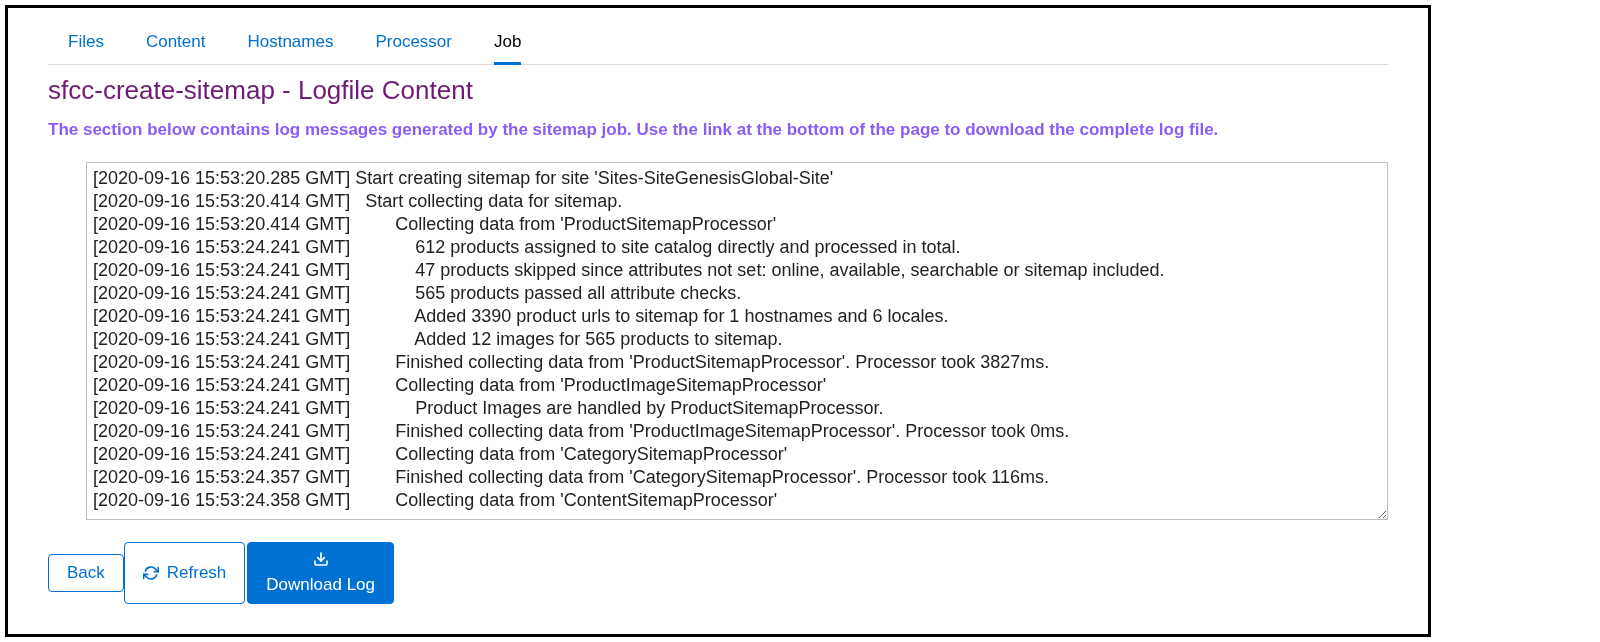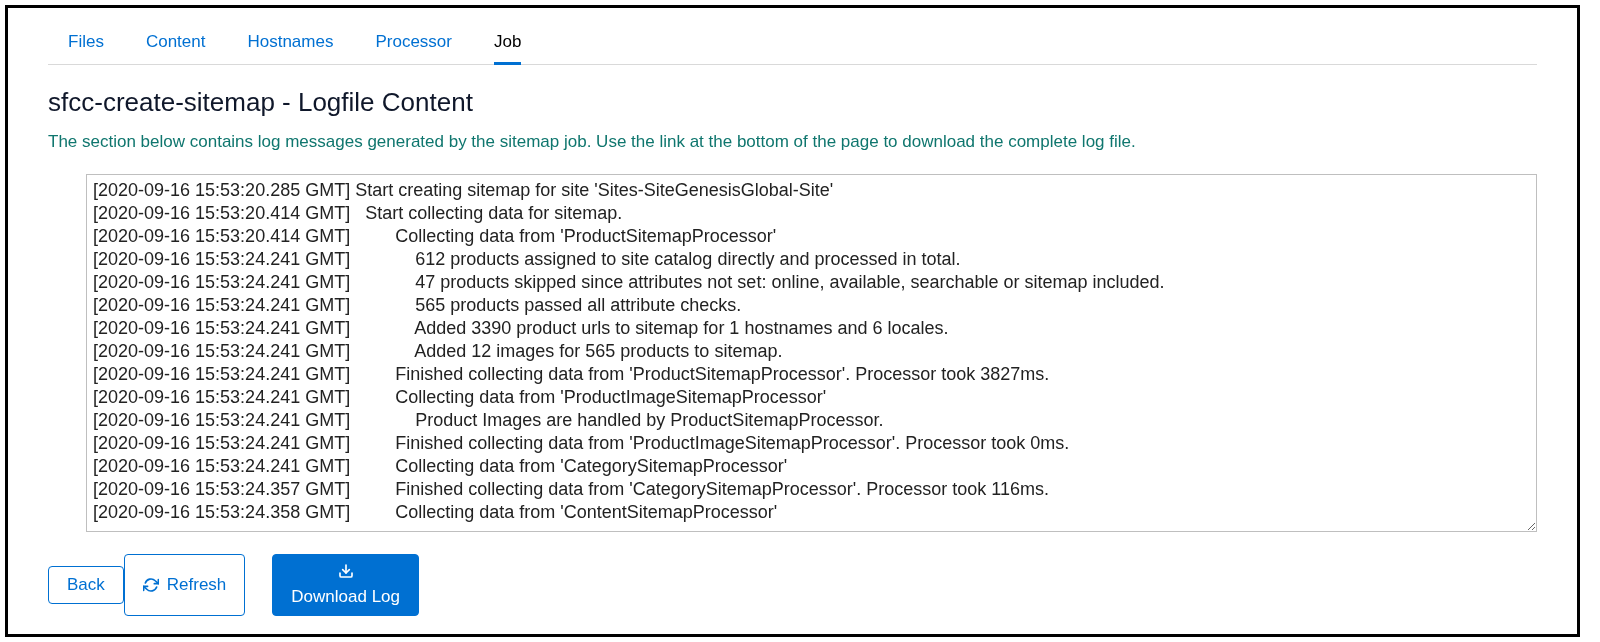--- a/index.html
+++ b/index.html
@@ -4,21 +4,21 @@
 <style>
   * { box-sizing: border-box; margin: 0; padding: 0; }
   body {
     font-family: -apple-system, BlinkMacSystemFont, "Segoe UI", Helvetica, Arial, sans-serif;
     background: #fff;
     color: #222;
     padding: 5px;
   }
   .frame {
     border: 3px solid #000;
-    width: 1575px;
+    width: 1426px;
     height: 632px;
     padding: 12px 40px 18px 40px;
     position: relative;
   }
   .tabs {
     display: flex;
     gap: 42px;
     border-bottom: 1px solid #d9d9d9;
     padding: 6px 20px 0 20px;
   }
@@ -30,27 +30,28 @@
     border-bottom: 3px solid transparent;
     margin-bottom: -1px;
   }
   .tab.active {
     color: #000000;
     border-bottom: 3px solid #0070d2;
   }
   .title {
     font-size: 26px;
     font-weight: 400;
-    color: #0f172a;
-    margin: 22px 0 14px 0;
+    color: #701a75;
+    margin: 10px 0 14px 0;
   }
   .description {
     font-size: 17px;
-    color: #0f766e;
+    color: #8b5cf6;
     margin-bottom: 22px;
+    font-weight: bold;
   }
   .logbox {
     border: 1px solid #bfbfbf;
     height: 358px;
     overflow-y: scroll;
     padding: 4px 6px;
     font-family: -apple-system, BlinkMacSystemFont, "Segoe UI", Helvetica, Arial, sans-serif;
     font-size: 18px;
     line-height: 1.28;
     white-space: pre;
@@ -75,21 +76,21 @@
     border: 1px solid #0070d2;
     background: #fff;
     color: #0070d2;
   }
   .btn.primary {
     background: #0070d2;
     color: #fff;
     border-color: #0070d2;
     flex-direction: column;
   }
-  .right-buttons { display: flex; gap: 27px; }
+  .right-buttons { display: flex; gap: 2px; }
   .icon { display: inline-block; width: 16px; height: 16px; }
   
   .logbox::-webkit-scrollbar { width: 14px; }
   .logbox::-webkit-scrollbar-thumb { background: #bdbdbd; border-radius: 6px; border: 3px solid #fff; }
   .logbox::-webkit-scrollbar-track { background: #fff; }
 </style>
 </head>
 <body>
 
 <div class="frame">

